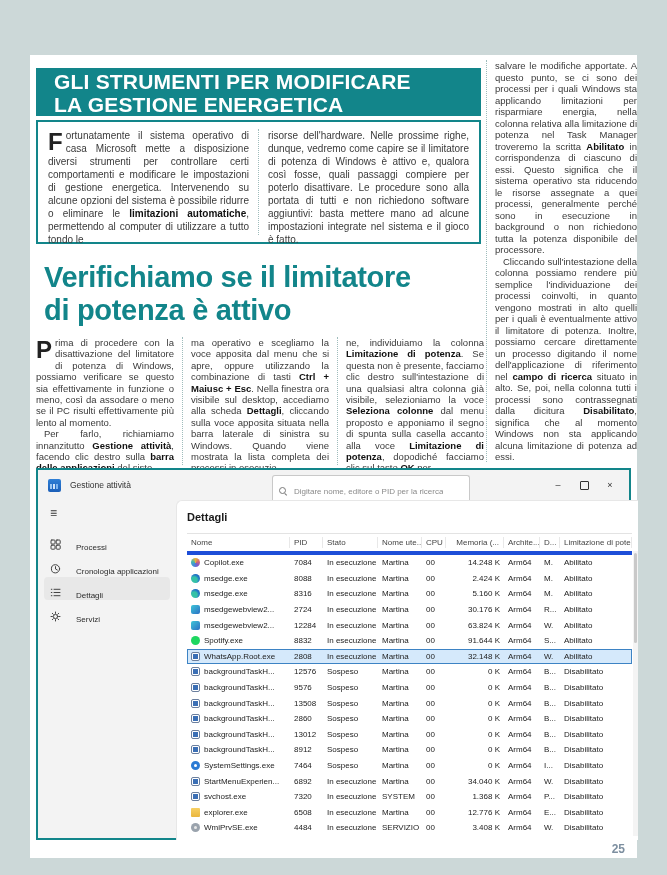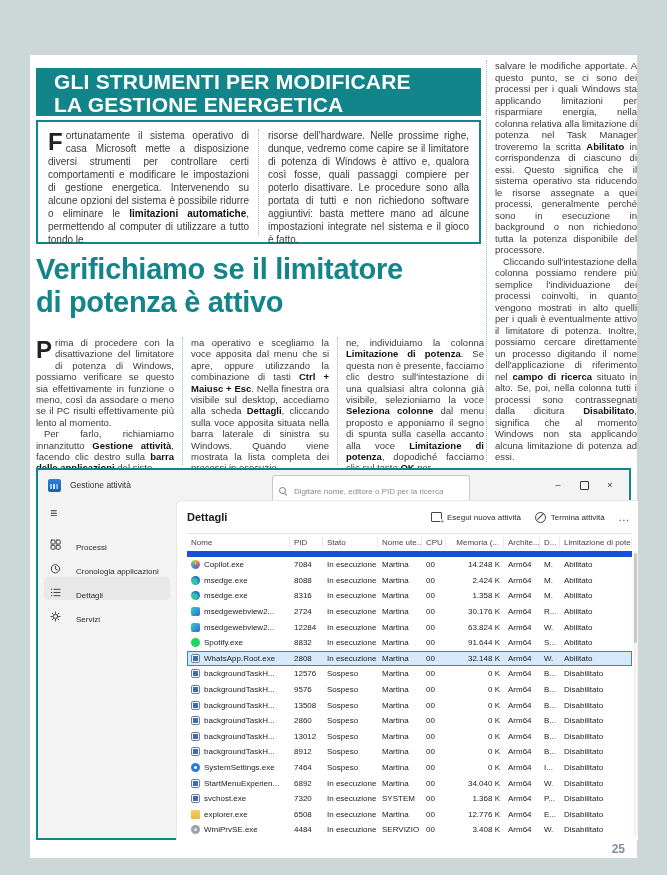--- a/index.html
+++ b/index.html
@@ -31,21 +31,21 @@
   }
   .intro-col.first{padding-right:9px;border-right:1px dotted #9fbcbc;}
   .intro-col.second{padding-left:9px;}
   .dropcap{
     float:left;font-size:24px;line-height:21px;font-weight:bold;color:#222;
     padding:2px 3px 0 0;
   }
   strong{color:#111;}
   
   .section-heading{
-    position:absolute;left:6px;top:198px;width:460px;margin:0;
+    position:absolute;left:6px;top:198px;width:460px;margin:8px;
     color:#12858a;font-size:29px;line-height:33px;font-weight:bold;letter-spacing:-.3px;
   }
   
   .three-cols{
     position:absolute;left:6px;top:282px;width:448px;height:128px;
     display:flex;
   }
   .tcol{
     flex:1;font-size:9.5px;line-height:11.4px;text-align:justify;color:#3a3a3a;
   }
@@ -110,21 +110,21 @@
   .tm-pagetitle{font-size:11px;font-weight:bold;color:#1a1a1a;}
   .tm-toolbar-right{position:absolute;right:8px;top:0;height:32px;display:flex;align-items:center;gap:14px;}
   .tm-tbtn{display:flex;align-items:center;gap:5px;color:#2b2b2b;font-size:8px;white-space:nowrap;}
   .newtask-glyph{position:relative;width:9px;height:8px;border:1px solid #444;border-radius:1px;}
   .newtask-glyph::after{content:"+";position:absolute;right:-3px;bottom:-4px;font-size:7px;background:#fff;line-height:6px;color:#444;}
   .endtask-glyph{position:relative;width:9px;height:9px;border:1px solid #444;border-radius:50%;}
   .endtask-glyph::after{content:"";position:absolute;left:0;top:3.5px;width:9px;border-top:1px solid #444;transform:rotate(-45deg);}
   .tm-more{color:#333;font-size:10px;letter-spacing:1px;}
   
   .tm-table{margin-right:6px;}
-  .tm-thead{display:flex;height:17px;align-items:center;border-top:1px solid #e3e3e3;border-bottom:6px solid #1d4ed8;color:#444;}
+  .tm-thead{display:flex;height:17px;align-items:center;border-top:1px solid #e3e3e3;border-bottom:4px solid #1d4ed8;color:#444;}
   .tm-thead .cell{border-right:1px solid #e8e8e8;height:11px;line-height:11px;}
   .tm-row{display:flex;height:15.6px;align-items:center;}
   .cell{box-sizing:border-box;padding:0 4px;white-space:nowrap;overflow:hidden;}
   .c-name{width:103px;display:flex;align-items:center;gap:4px;}
   .c-pid{width:33px;}
   .c-stato{width:55px;}
   .c-user{width:44px;}
   .c-cpu{width:24px;}
   .c-mem{width:58px;text-align:right;}
   .c-arch{width:36px;}
@@ -261,31 +261,20 @@
                     <line x1="2.3" y1="8.7" x2="3.3" y2="7.7"></line>
                   </g>
                 </svg></span>
               <span>Servizi</span>
             </div>
           </div>
       </div>
       <div class="tm-main">
         <div class="tm-toolbar">
           <span class="tm-pagetitle">Dettagli</span>
-          <div class="tm-toolbar-right">
-            <span class="tm-tbtn">
-              <span class="newtask-glyph"></span>
-              <span>Esegui nuova attività</span>
-            </span>
-            <span class="tm-tbtn">
-              <span class="endtask-glyph"></span>
-              <span>Termina attività</span>
-            </span>
-            <span class="tm-more">...</span>
-          </div>
         </div>
         <div class="tm-table">
           <div class="tm-thead" id="tm-thead">
               <span class="cell c-name">Nome</span>
               <span class="cell c-pid">PID</span>
               <span class="cell c-stato">Stato</span>
               <span class="cell c-user">Nome ute...</span>
               <span class="cell c-cpu">CPU</span>
               <span class="cell c-mem">Memoria (...</span>
               <span class="cell c-arch">Archite...</span>
@@ -323,21 +312,21 @@
               </div>
               <div class="tm-row">
                 <span class="cell c-name">
                   <span class="ticon edge"></span>
                   <span>msedge.exe</span>
                 </span>
                 <span class="cell c-pid">8316</span>
                 <span class="cell c-stato">In esecuzione</span>
                 <span class="cell c-user">Martina</span>
                 <span class="cell c-cpu">00</span>
-                <span class="cell c-mem">1.358 K</span>
+                <span class="cell c-mem">5.160 K</span>
                 <span class="cell c-arch">Arm64</span>
                 <span class="cell c-desc">M.</span>
                 <span class="cell c-power">Abilitato</span>
               </div>
               <div class="tm-row">
                 <span class="cell c-name">
                   <span class="ticon webview"></span>
                   <span>msedgewebview2...</span>
                 </span>
                 <span class="cell c-pid">2724</span>

